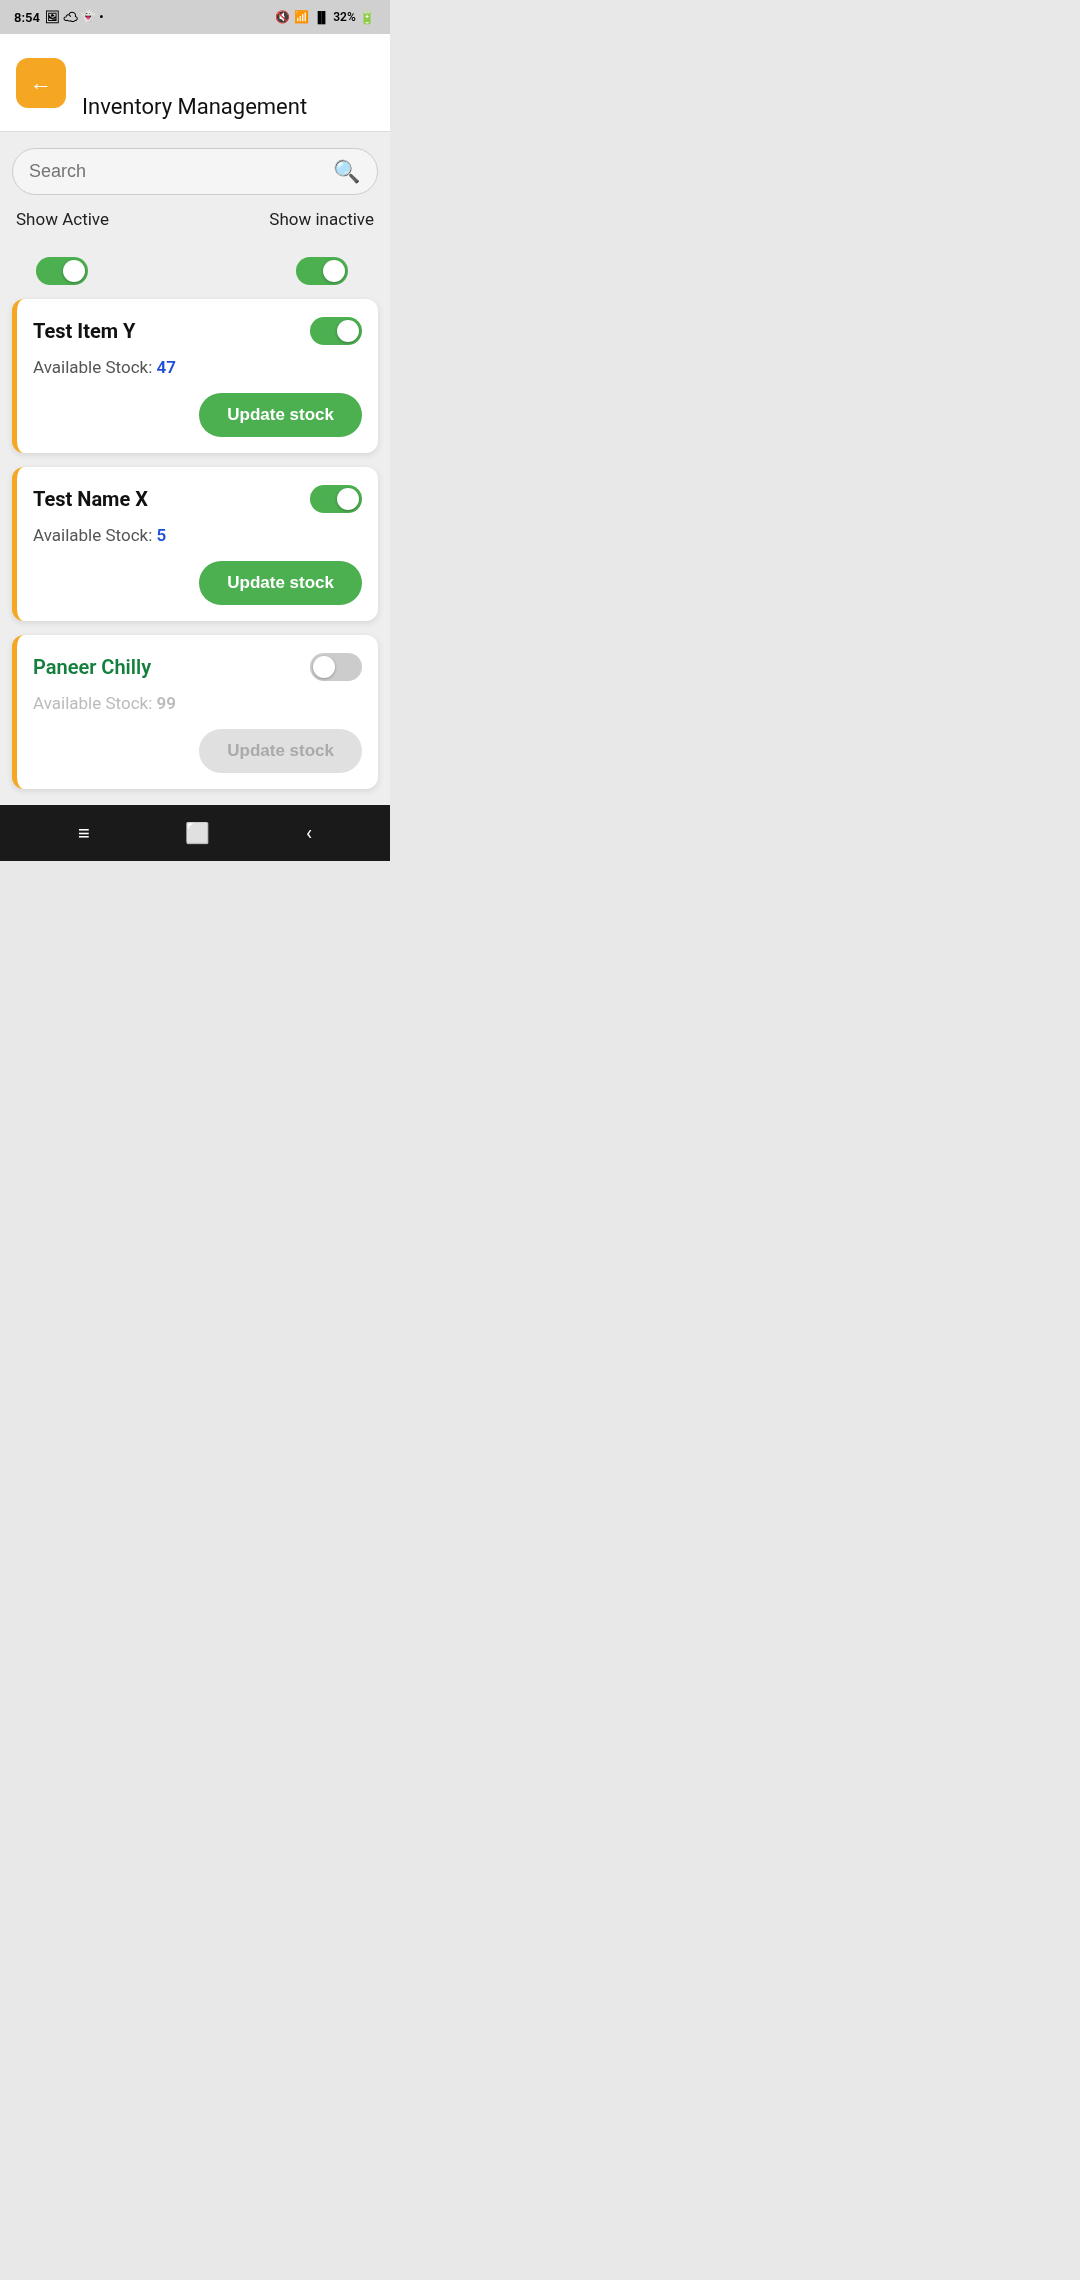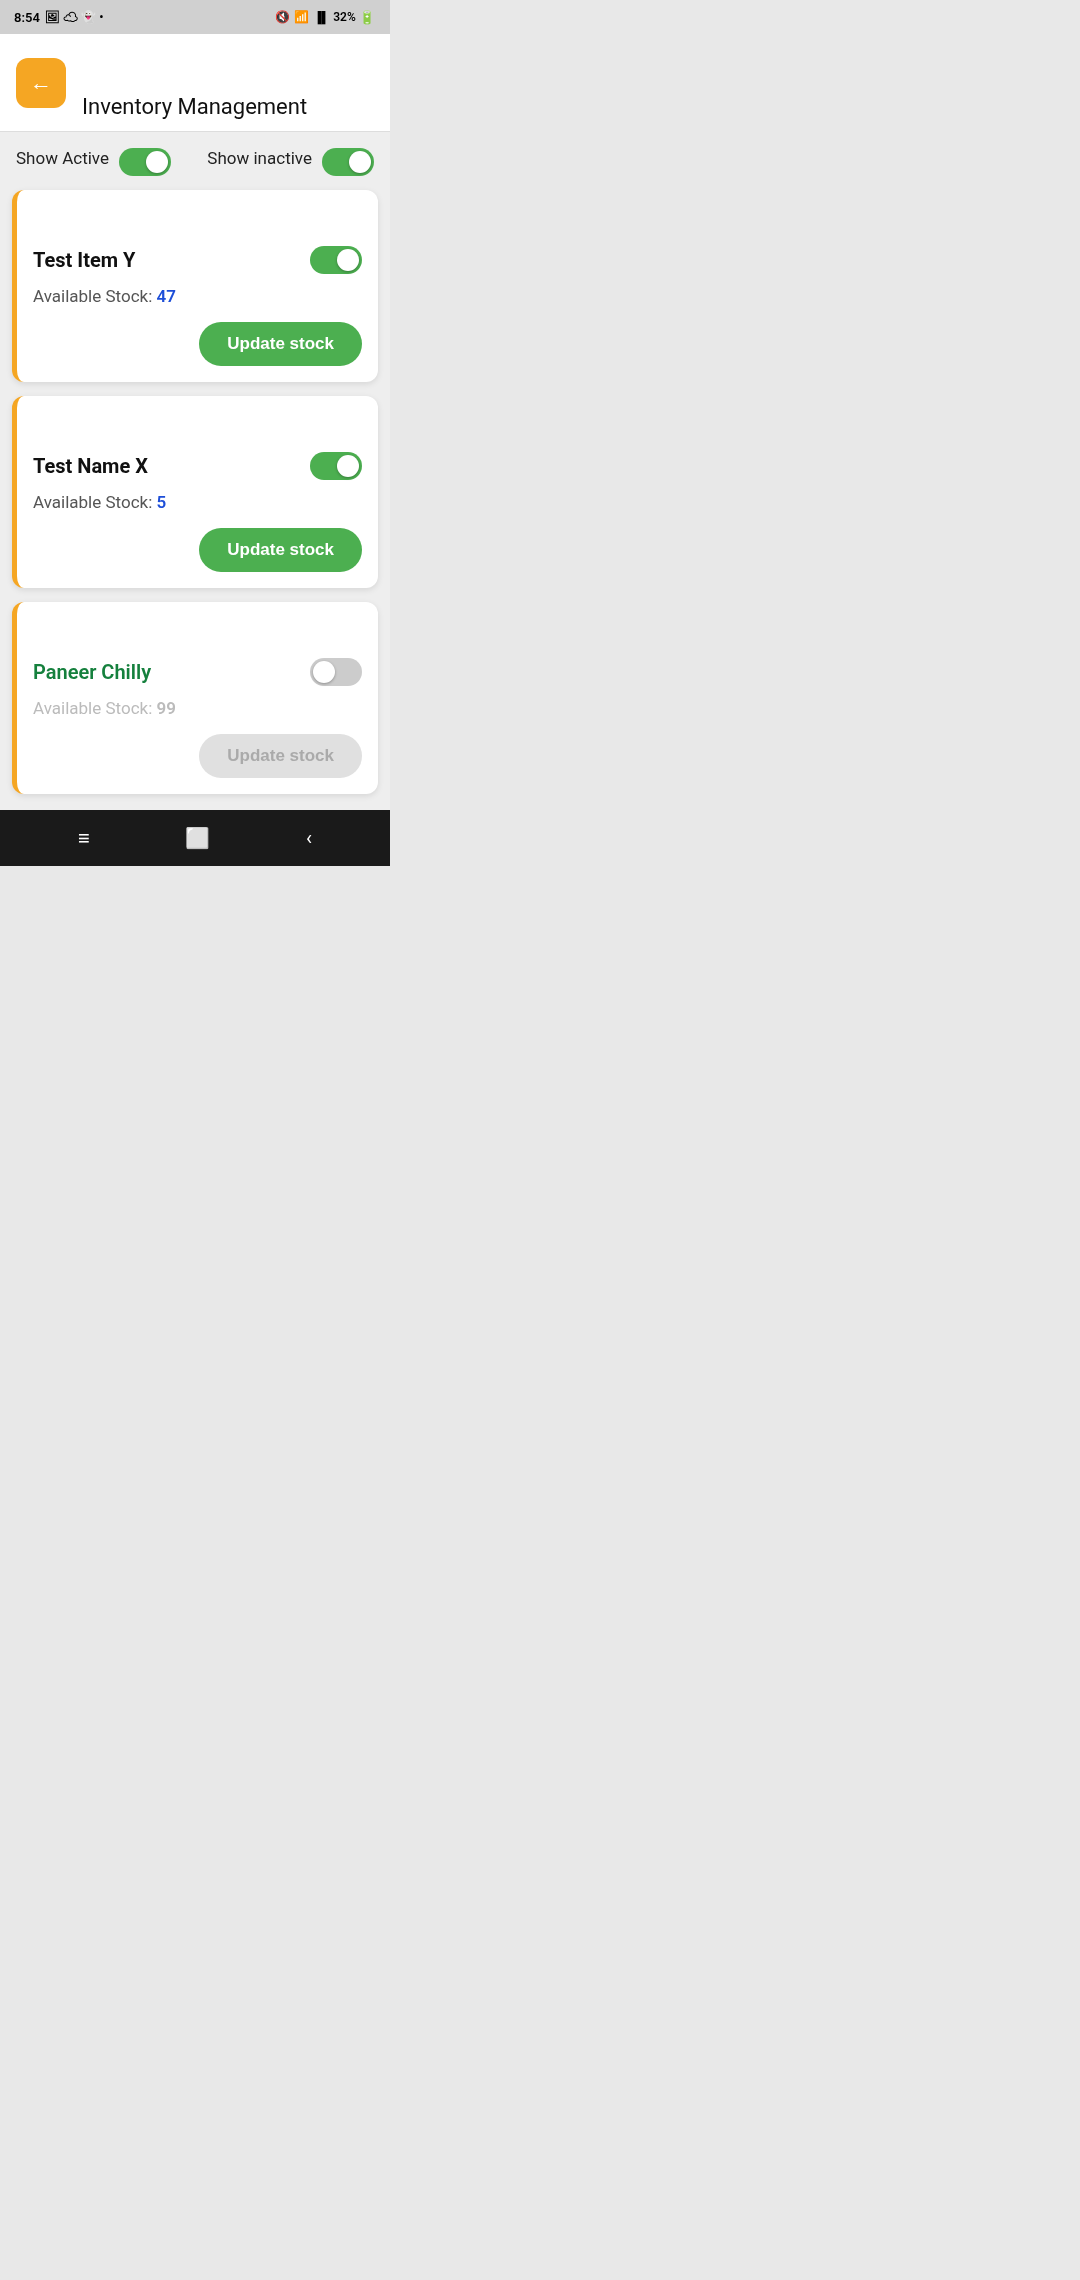--- a/index.html
+++ b/index.html
@@ -111,22 +111,23 @@
 
     
     .toggle-row {
       display: flex;
       align-items: center;
       justify-content: space-between;
       padding: 0 4px;
     }
     .toggle-group {
       display: flex;
-      align-items: flex-start;
-      gap: 10px;
+      align-items: center;
+      gap: 28px;
+      flex-direction: column;
     }
     .toggle-label {
       font-size: 17px;
       color: #222;
     }
     .toggle-switch {
       position: relative;
       width: 52px;
       height: 28px;
       cursor: pointer;
@@ -171,21 +172,20 @@
       border-radius: 12px;
       border-left: 5px solid #F5A623;
       padding: 18px 16px 16px;
       box-shadow: 0 2px 6px rgba(0,0,0,0.1);
     }
     .card-header {
       display: flex;
       justify-content: space-between;
       align-items: center;
       margin-bottom: 12px;
-      margin-top: 38px;
     }
     .card-title {
       font-size: 20px;
       font-weight: 700;
       color: #111;
     }
     .card-title.inactive {
       color: #15803d;
       font-weight: 600;
     }
@@ -259,20 +259,24 @@
 
 <div class="header">
   <button class="back-btn">
     <span class="back-arrow">←</span>
   </button>
   <span class="header-title">Inventory Management</span>
 </div>
 
 <div class="main-content">
 
+  <div class="search-container">
+    <input class="search-input" type="text" placeholder="Search" style="">
+    <span class="search-icon">🔍</span>
+  </div>
 
   <div class="toggle-row">
     <div class="toggle-group">
       <span class="toggle-label">Show Active</span>
       <label class="toggle-switch">
         <input type="checkbox" checked="" style="">
         <div class="toggle-slider on">
           <div class="toggle-knob on"></div>
         </div>
       </label>

